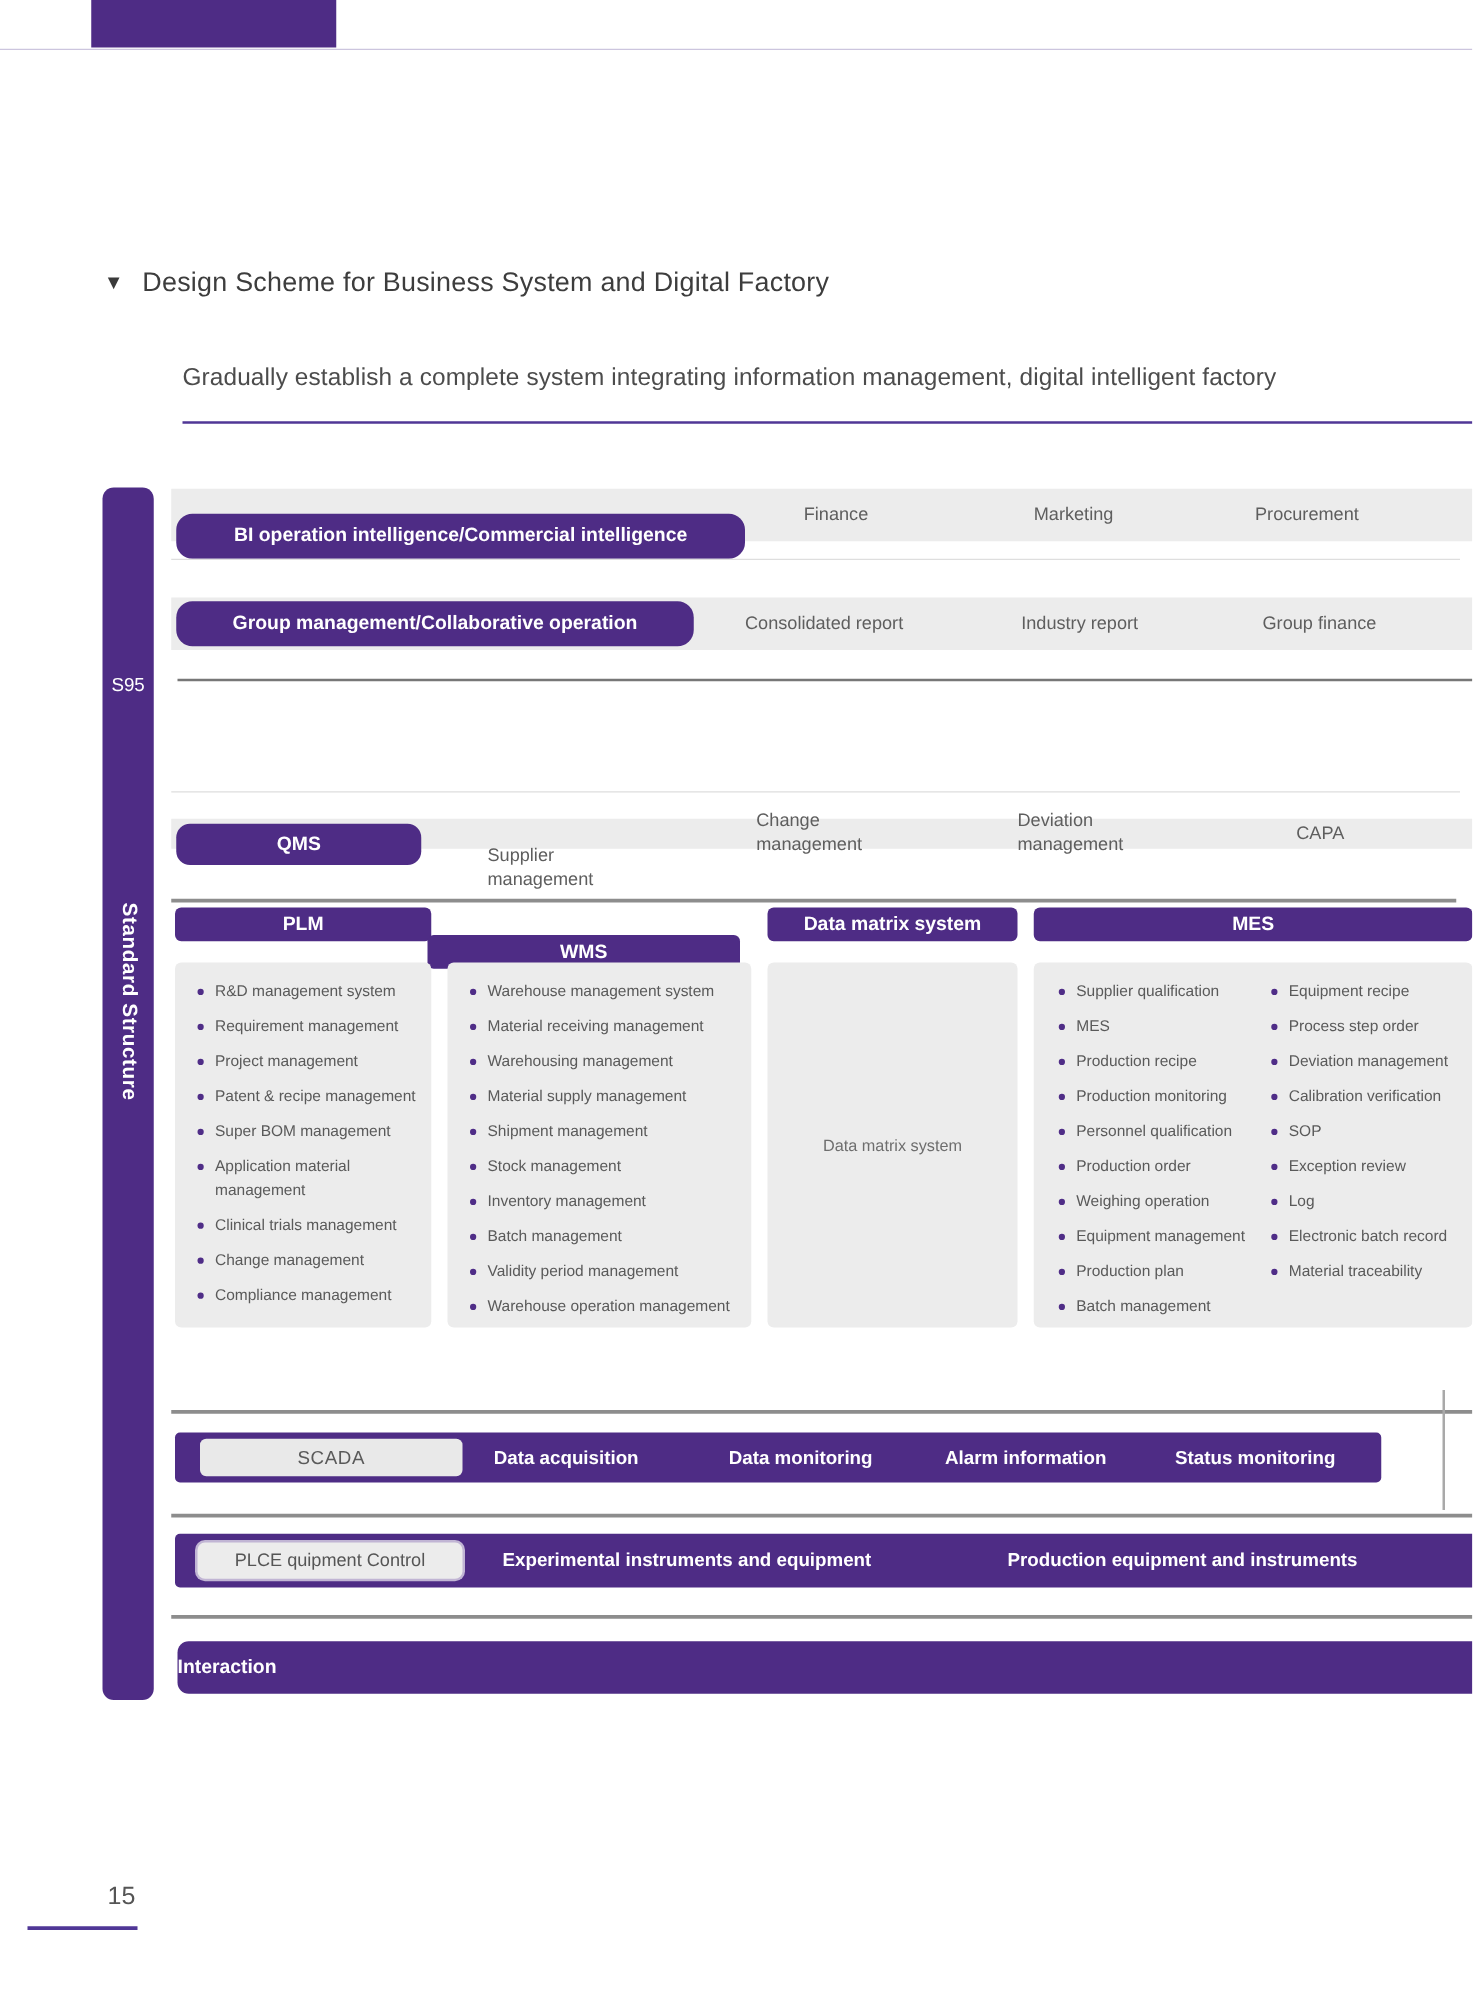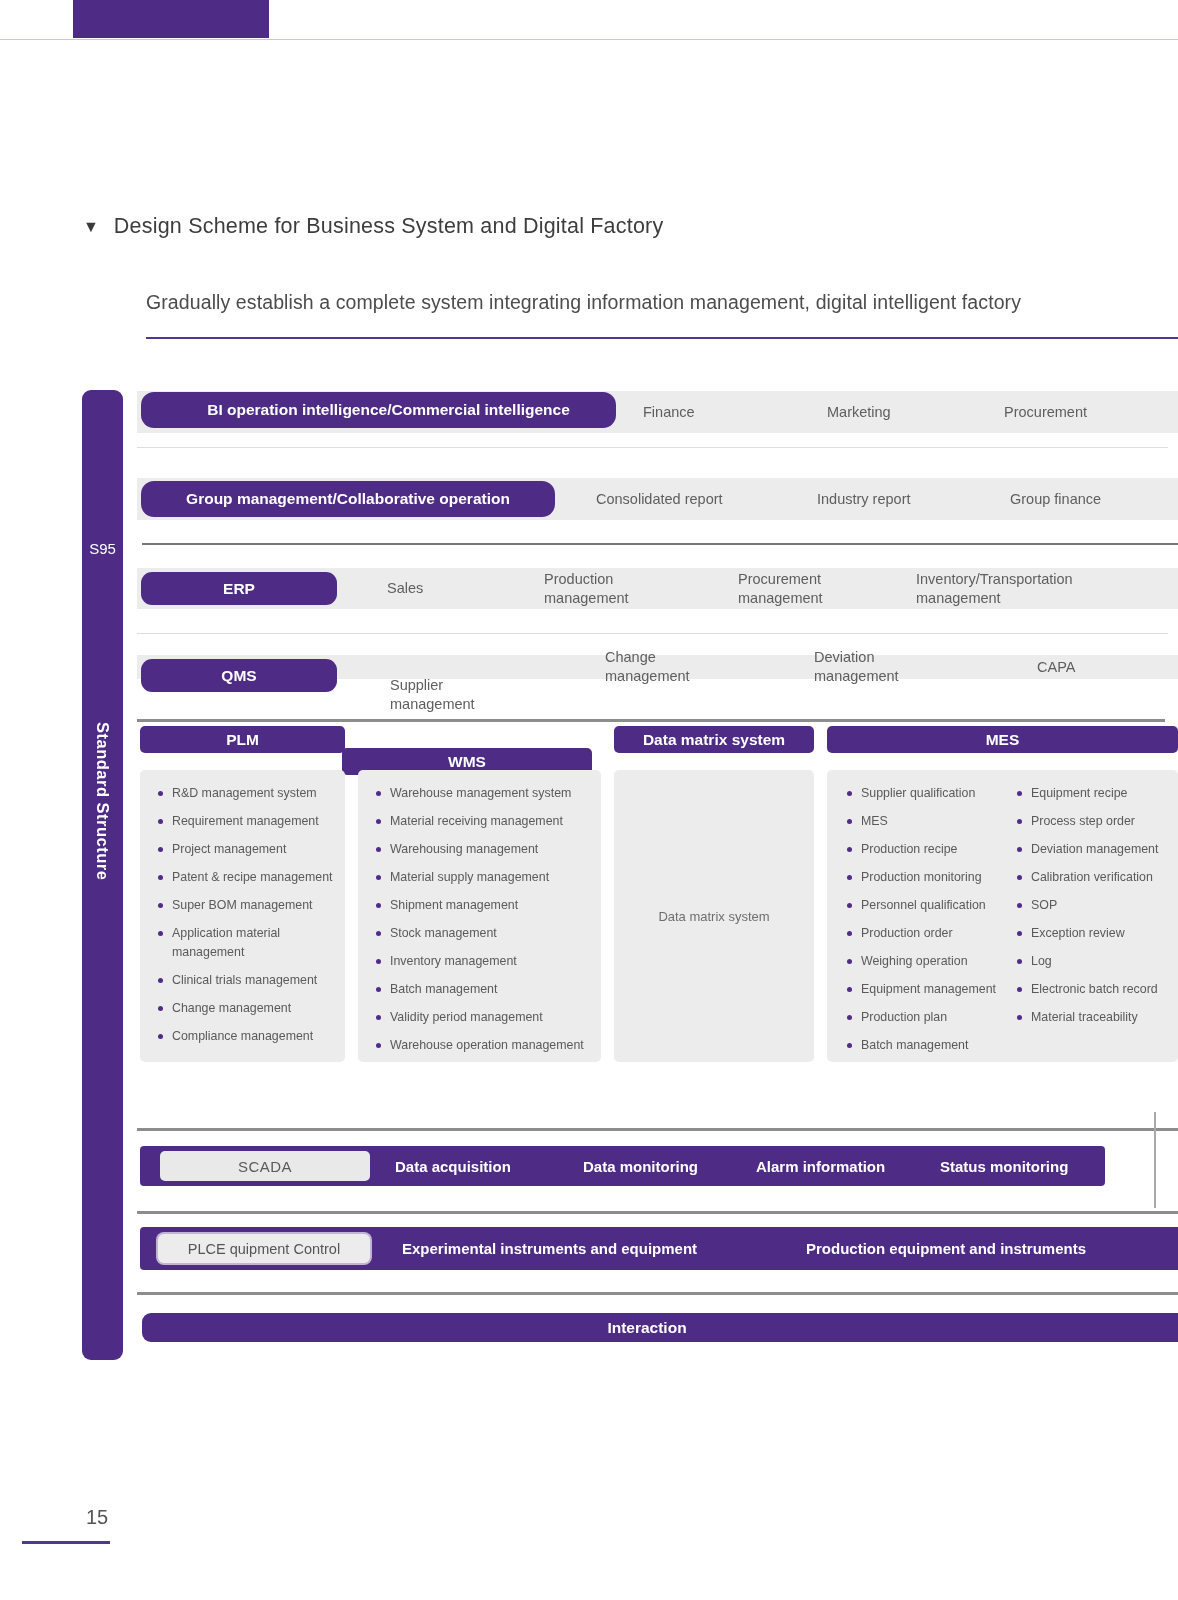--- a/index.html
+++ b/index.html
@@ -55,22 +55,22 @@
         color:#5a5a5a;font-size:15px;letter-spacing:0.5px;display:flex;align-items:center;justify-content:center;}
   .bar-label{position:absolute;top:0;height:100%;display:flex;align-items:center;color:#fff;
         font-weight:bold;font-size:15px;white-space:nowrap;}
   .vline{left:1154px;top:1112px;width:2px;height:96px;background:#a9a9a9;}
 
   .plc-bar{left:140px;top:1227px;width:1038px;height:43px;background:var(--purple);border-radius:4px 0 0 4px;}
   .plc-pill{position:absolute;left:18px;top:7px;width:212px;height:29px;background:#ececec;border-radius:6px;
         box-shadow:0 0 0 2px rgba(255,255,255,0.65);color:#555;font-size:14.5px;
         display:flex;align-items:center;justify-content:center;white-space:nowrap;}
 
-  .interaction-bar{left:142px;top:1313px;width:1036px;height:29px;background:var(--purple);
-        border-radius:9px 0 0 9px;display:flex;align-items:center;justify-content:center;
+  .interaction-bar{left:142px;top:1313px;width:1036px;height:42px;background:var(--purple);
+        border-radius:9px 0 0 9px;display:flex;align-items:center;justify-content:flex-start;
         padding-right:26px;box-sizing:border-box;color:#fff;font-weight:bold;font-size:15.5px;}
 
   .footer-num{left:86px;top:1506px;font-size:20px;color:#555;}
   .footer-rule{left:22px;top:1541px;width:88px;height:3px;background:var(--accent-line);}
 </style>
 </head>
 <body>
 
 <div class="page">
 
@@ -83,42 +83,35 @@
   </div>
   <div class="abs subtitle">Gradually establish a complete system integrating information management, digital intelligent factory</div>
   <div class="abs subtitle-rule"></div>
 
   <div class="abs side-rail">
     <div class="s95">S95</div>
     <div class="vert">Standard Structure</div>
   </div>
 
   <div class="abs layer-row" style="top:391px;">
-    <div class="layer-pill" style="left:4px;top:1px;width:455px;height:36px;padding-left:20px;">BI operation intelligence/Commercial intelligence</div>
+    <div class="layer-pill" style="left:4px;top:20px;width:455px;height:36px;">BI operation intelligence/Commercial intelligence</div>
     <span class="layer-label" style="left:506px;">Finance</span>
     <span class="layer-label" style="left:690px;">Marketing</span>
     <span class="layer-label" style="left:867px;">Procurement</span>
   </div>
   <div class="divider" style="left:137px;top:447px;width:1031px;"></div>
 
   <div class="abs layer-row" style="top:478px;">
     <div class="layer-pill" style="left:4px;top:3px;width:414px;height:36px;">Group management/Collaborative operation</div>
     <span class="layer-label" style="left:459px;">Consolidated report</span>
     <span class="layer-label" style="left:680px;">Industry report</span>
     <span class="layer-label" style="left:873px;">Group finance</span>
   </div>
   <div class="divider-mid" style="left:142px;top:543px;width:1036px;"></div>
 
-  <div class="abs layer-row" style="top:568px;height:41px;">
-    <div class="layer-pill" style="left:4px;top:4px;width:196px;height:33px;border-radius:11px;">ERP</div>
-    <span class="layer-label" style="left:250px;width:60px;">Sales</span>
-    <span class="layer-label" style="left:407px;width:120px;">Production management</span>
-    <span class="layer-label" style="left:601px;width:135px;">Procurement management</span>
-    <span class="layer-label" style="left:779px;width:190px;">Inventory/Transportation management</span>
-  </div>
   <div class="divider" style="left:137px;top:633px;width:1031px;"></div>
 
   <div class="abs layer-row" style="top:655px;height:24px;">
     <div class="layer-pill" style="left:4px;top:4px;width:196px;height:33px;border-radius:11px;">QMS</div>
     <span class="layer-label" style="left:253px;width:115px;margin-top:28px;">Supplier management</span>
     <span class="layer-label" style="left:468px;width:115px;">Change management</span>
     <span class="layer-label" style="left:677px;width:115px;">Deviation management</span>
     <span class="layer-label" style="left:900px;width:60px;">CAPA</span>
   </div>
 

